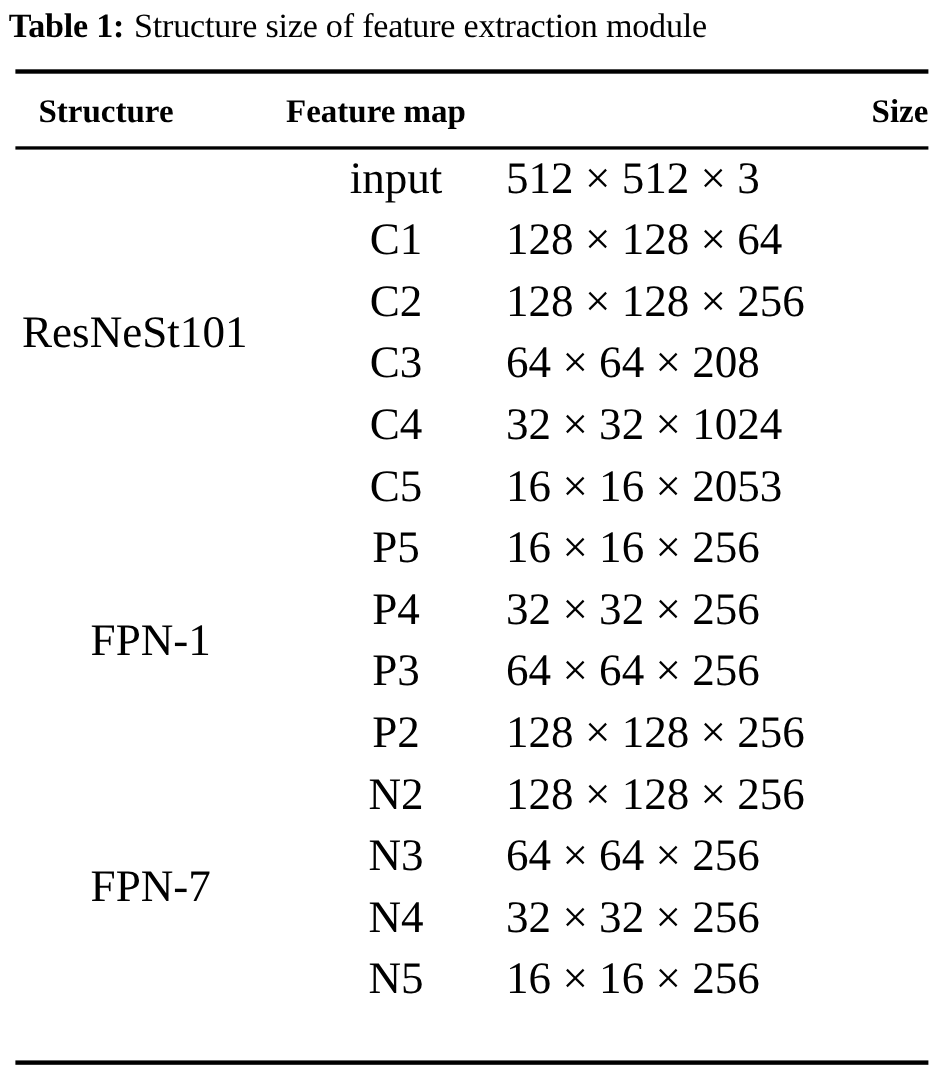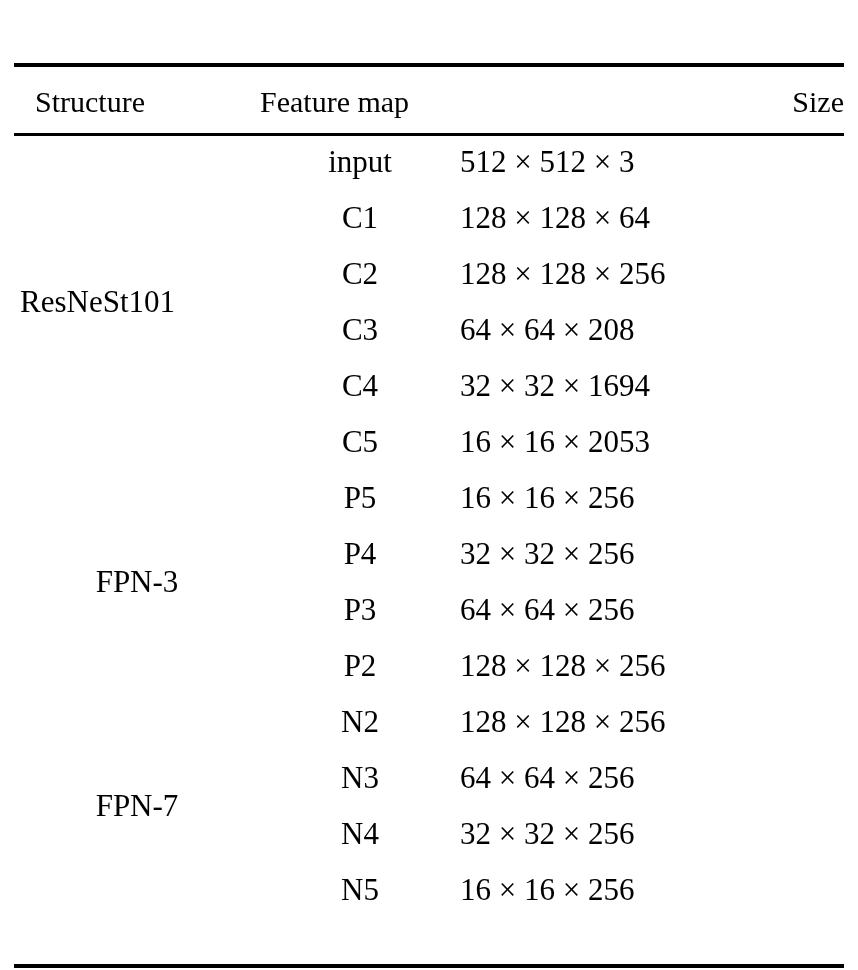--- a/index.html
+++ b/index.html
@@ -65,49 +65,52 @@
     border: 0;
     font-weight: normal;
   }
   .col-structure { width: 246px; }
   .col-feature   { width: 200px; }
   .col-size      { width: 384px; }
 
   .tbl thead th {
     height: 63px;
     font-size: 30px;
-    font-weight: normal;
+    font-weight: bold;
     vertical-align: middle;
   }
   th.h-structure { text-align: left;   padding-left: 21px; }
   th.h-feature   { text-align: left; }
   th.h-size      { text-align: right; }
 
   .tbl tbody td {
     height: 56px;
-    font-size: 31px;
+    font-size: 41px;
     vertical-align: middle;
     line-height: 1;
   }
   td.c-structure {
     text-align: center;
     font-size: 31px;
   }
   td.c-structure.grp-resnest {
     text-align: left;
     padding-left: 6px;
   }
   td.c-feature { text-align: center; }
   td.c-size    { text-align: left; padding-right: 18px; }
 </style>
 </head>
 <body>
 
 <div class="page">
 
+  <div class="caption">
+    <span class="cap-label">Table 1:</span><span class="cap-text">Structure size of feature extraction module</span>
+  </div>
 
   <div class="rule rule-top"></div>
   <div class="rule rule-header"></div>
   <div class="rule rule-bottom"></div>
 
   <table class="tbl">
     <colgroup>
       <col class="col-structure">
       <col class="col-feature">
       <col class="col-size">
@@ -133,29 +136,29 @@
       <tr>
         <td class="c-feature">C2</td>
         <td class="c-size">128 × 128 × 256</td>
       </tr>
       <tr>
         <td class="c-feature">C3</td>
         <td class="c-size">64 × 64 × 208</td>
       </tr>
       <tr>
         <td class="c-feature">C4</td>
-        <td class="c-size">32 × 32 × 1694</td>
+        <td class="c-size">32 × 32 × 1024</td>
       </tr>
       <tr>
         <td class="c-feature">C5</td>
         <td class="c-size">16 × 16 × 2053</td>
       </tr>
 
       <tr>
-        <td class="c-structure" rowspan="4">FPN-3</td>
+        <td class="c-structure" rowspan="4">FPN-1</td>
         <td class="c-feature">P5</td>
         <td class="c-size">16 × 16 × 256</td>
       </tr>
       <tr>
         <td class="c-feature">P4</td>
         <td class="c-size">32 × 32 × 256</td>
       </tr>
       <tr>
         <td class="c-feature">P3</td>
         <td class="c-size">64 × 64 × 256</td>

